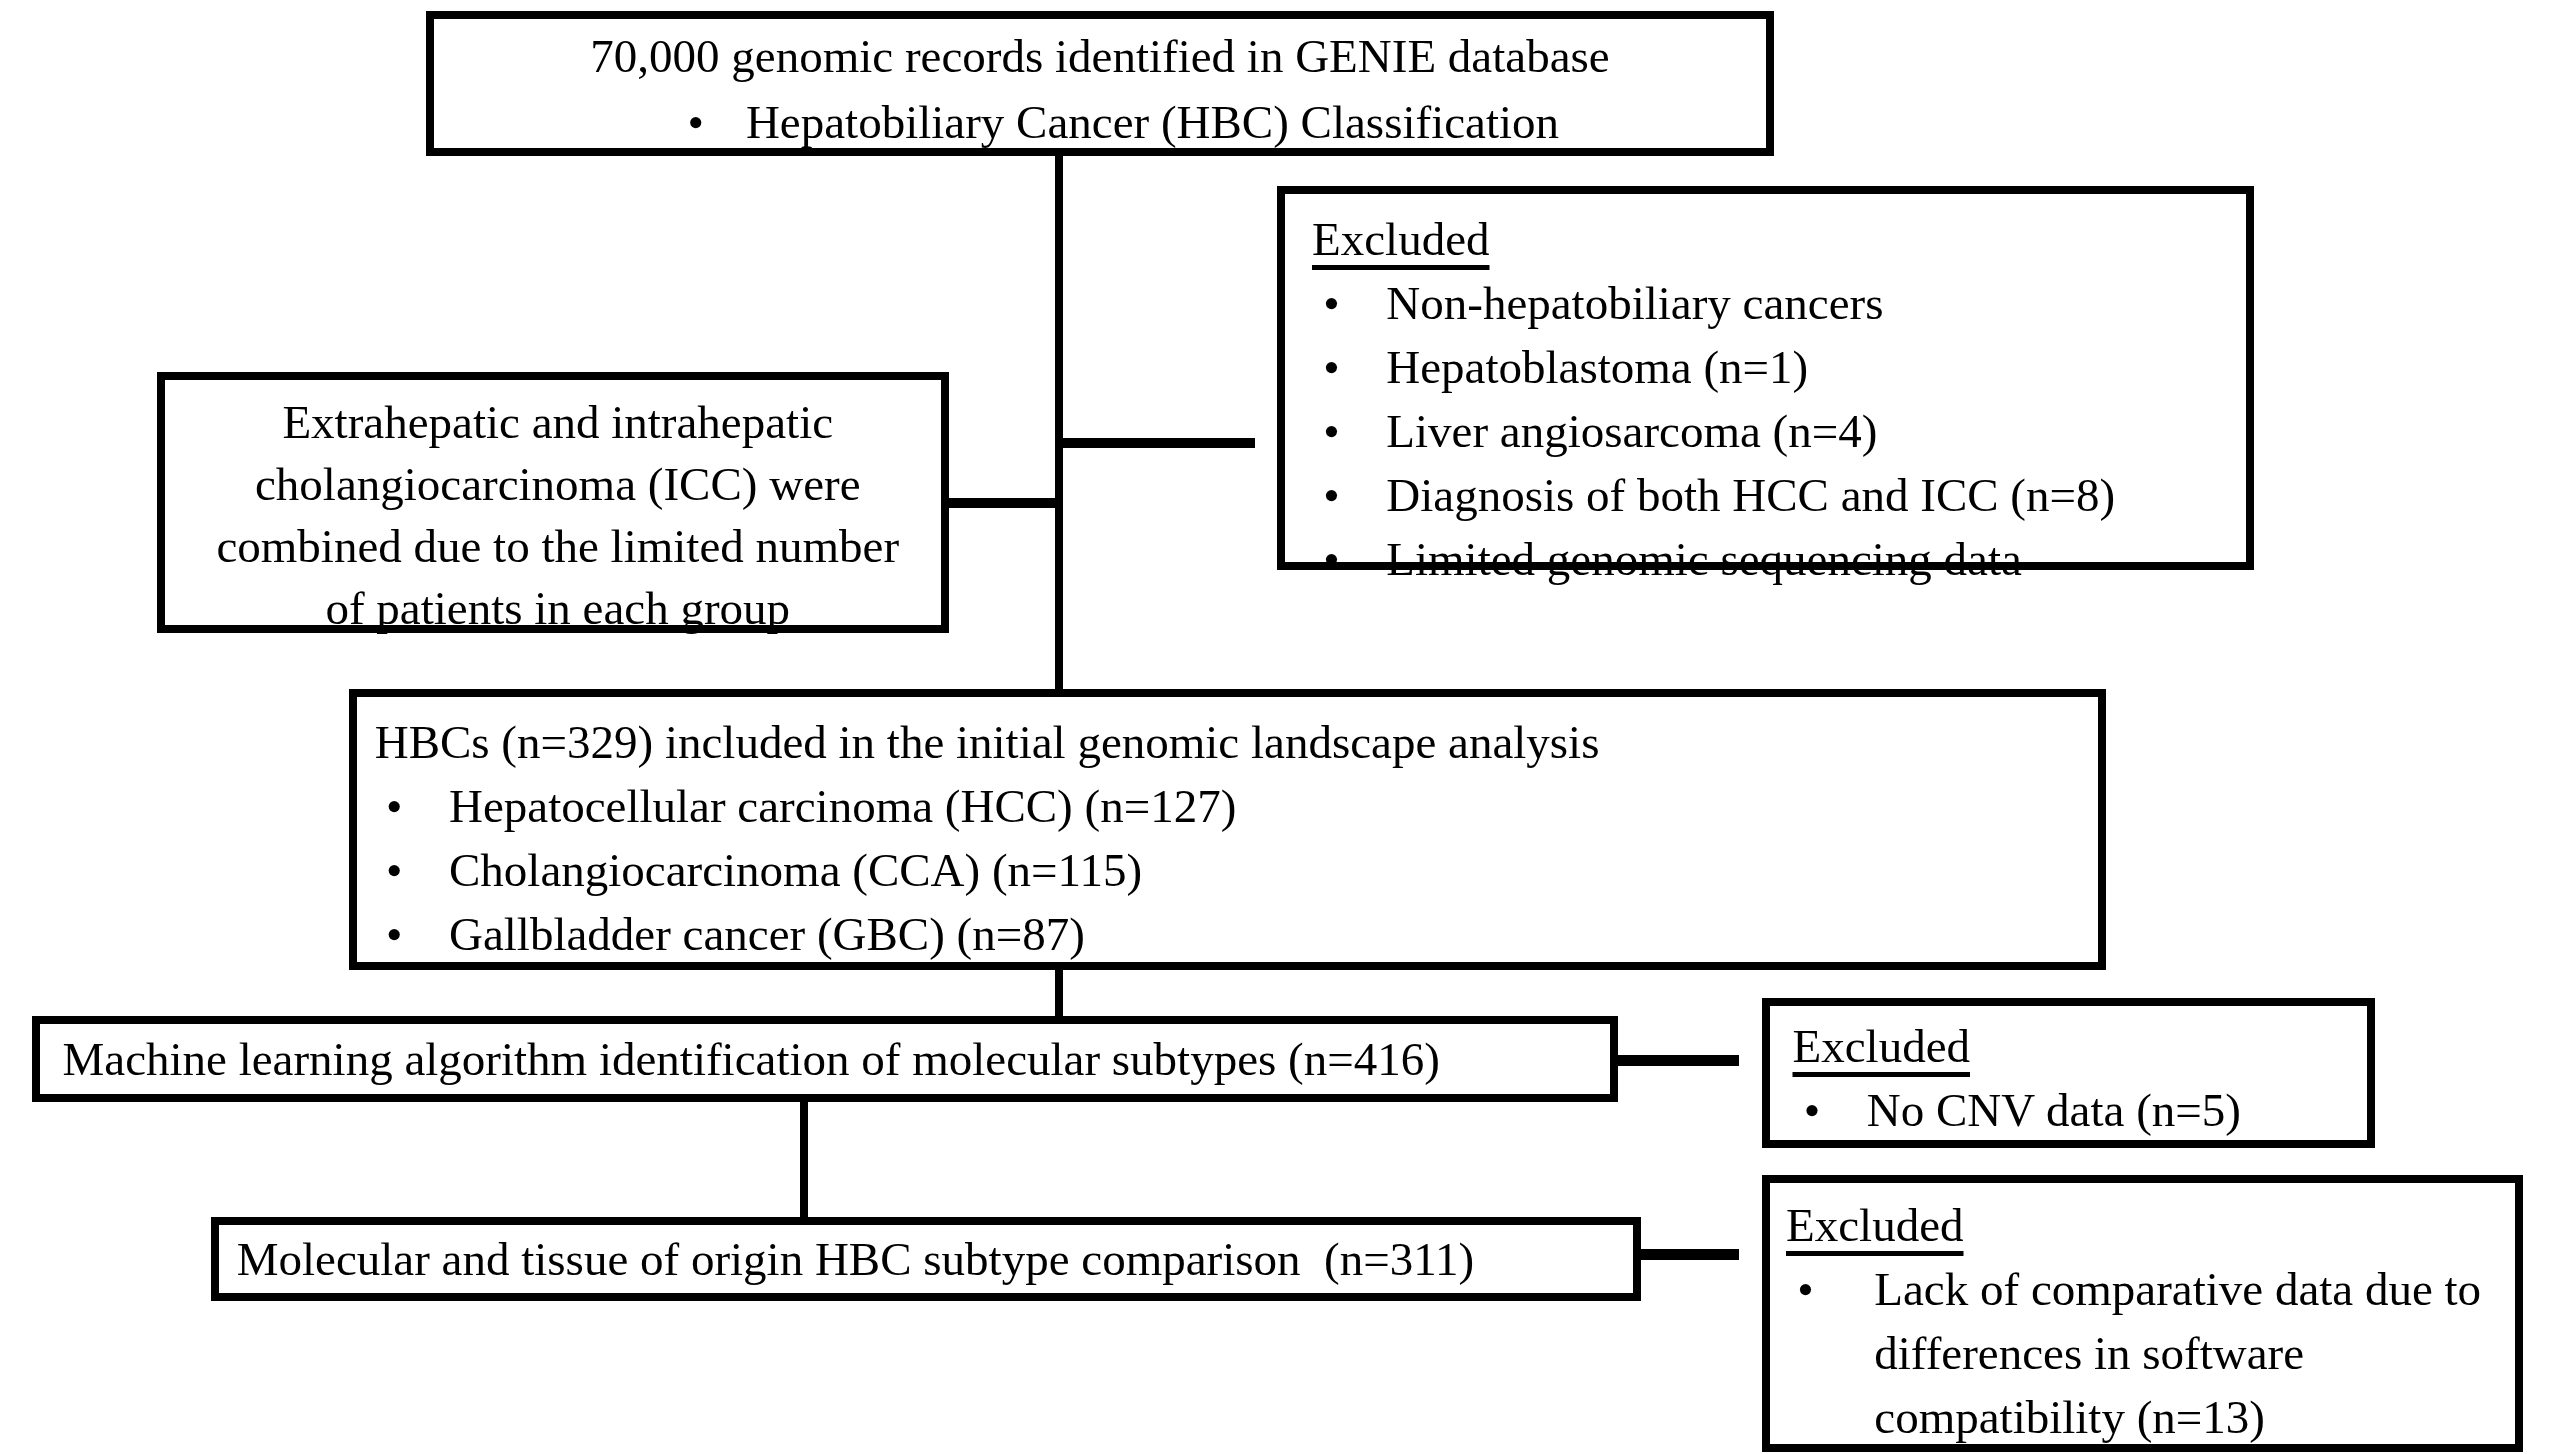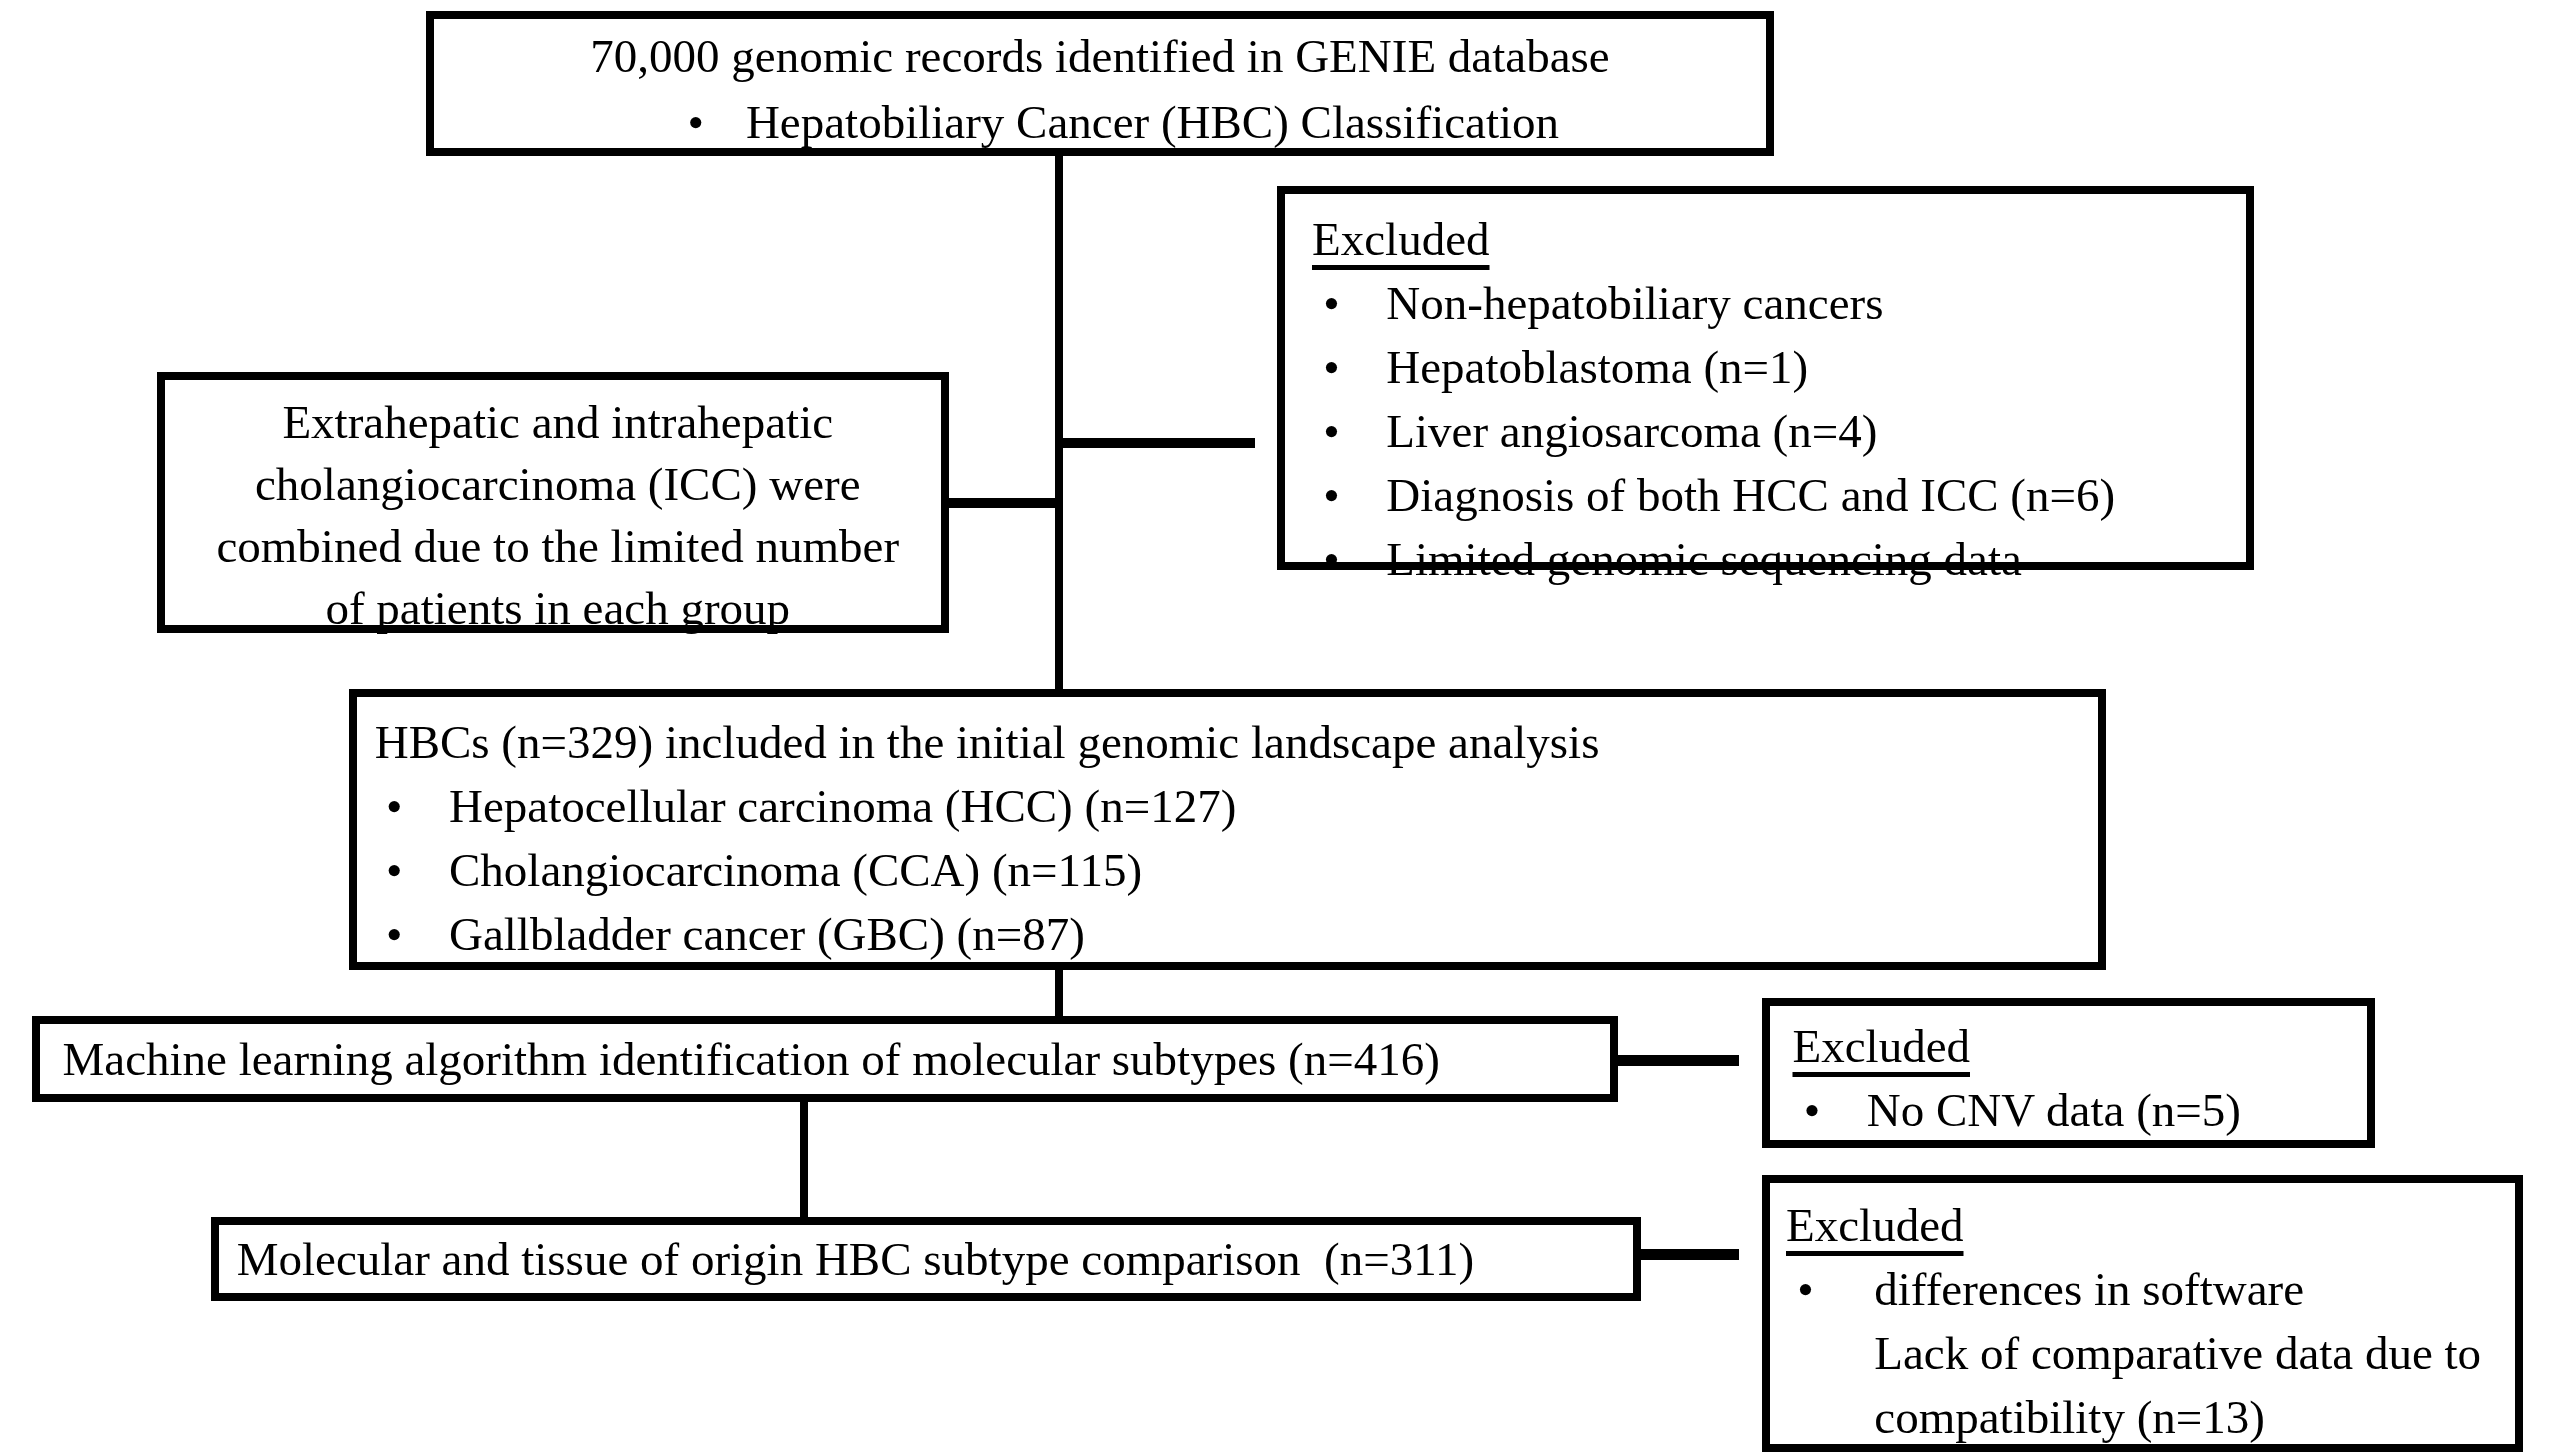--- a/index.html
+++ b/index.html
@@ -87,21 +87,21 @@
     <div class="li">
       <span class="bullet">•</span>
       <span>Hepatoblastoma (n=1)</span>
     </div>
     <div class="li">
       <span class="bullet">•</span>
       <span>Liver angiosarcoma (n=4)</span>
     </div>
     <div class="li">
       <span class="bullet">•</span>
-      <span>Diagnosis of both HCC and ICC (n=6)</span>
+      <span>Diagnosis of both HCC and ICC (n=8)</span>
     </div>
     <div class="li">
       <span class="bullet">•</span>
       <span>Limited genomic sequencing data</span>
     </div>
   </div>
 
   <div class="box" id="box-icc">
     <div>Extrahepatic and intrahepatic</div>
     <div>cholangiocarcinoma (ICC) were</div>
@@ -139,21 +139,21 @@
 
   <div class="box vcenter" id="box-comparison">
     <span class="prewrap">Molecular and tissue of origin HBC subtype comparison  (n=311)</span>
   </div>
 
   <div class="box" id="box-software">
     <div><span class="underlined">Excluded</span></div>
     <div class="li">
       <span class="bullet">•</span>
       <div>
+        <div>Lack of comparative data due to</div>
         <div>differences in software</div>
-        <div>Lack of comparative data due to</div>
         <div>compatibility (n=13)</div>
       </div>
     </div>
   </div>
 
 </div>
 
 
 </body></html>

